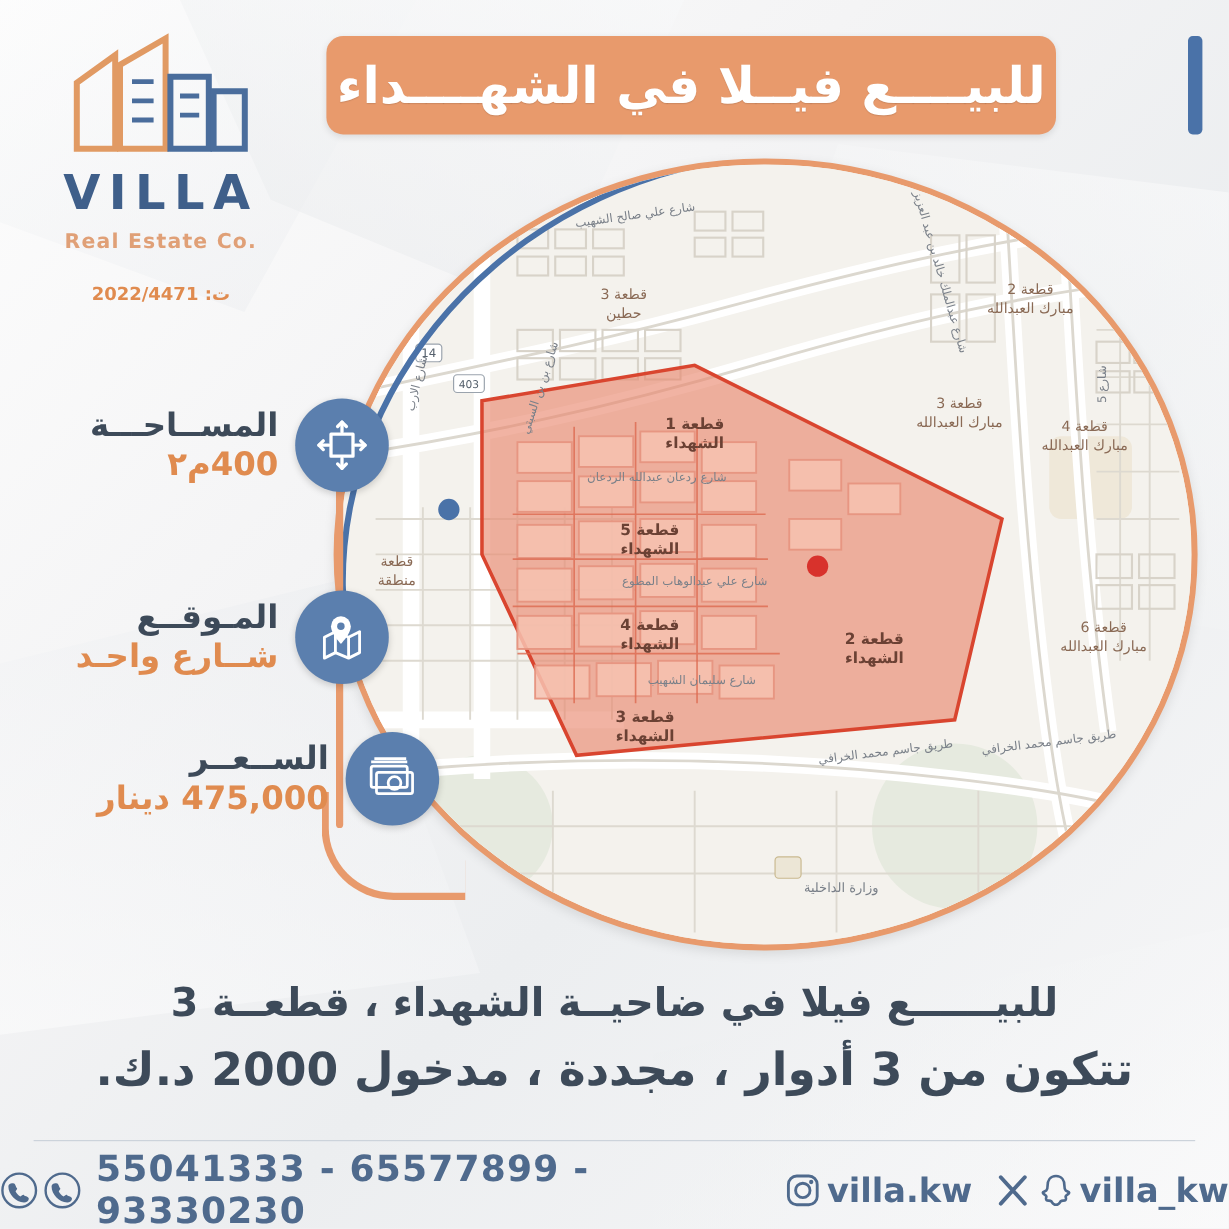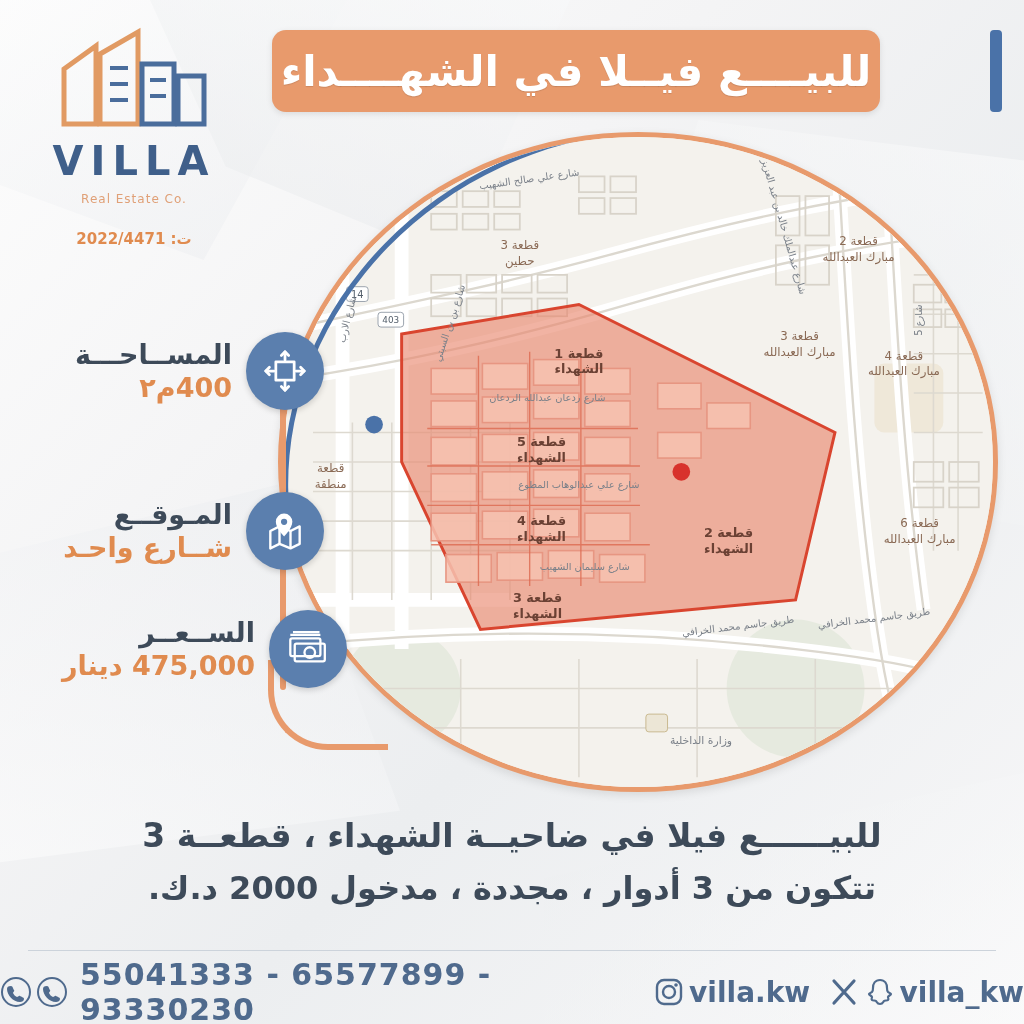--- a/index.html
+++ b/index.html
@@ -50,21 +50,21 @@
     position: absolute; top: 30px; left: 990px; width: 12px; height: 82px;
     background: #4a72a8; border-radius: 4px;
   }
 
   
   .logo { position: absolute; top: 24px; left: 24px; width: 220px; height: 210px;
           display: flex; flex-direction: column; align-items: center; }
   .logo-mark { width: 160px; height: 110px; position: relative; }
   .logo-word { margin-top: 4px; font-size: 40px; font-weight: bold; letter-spacing: 7px;
                color: #3f5f8a; }
-  .logo-sub  { margin-top: 2px; font-size: 12px; letter-spacing: 1px; color: #e0a077; }
+  .logo-sub  { margin-top: 2px; font-size: 17px; letter-spacing: 1px; color: #e0a077; font-weight: bold; }
   .logo-lic  { margin-top: 24px; font-size: 15px; font-weight: bold; color: #e08b4f;
                direction: rtl; }
   .logo-rule { width: 150px; height: 2px; background: #cfd6de; margin-top: 6px; }
 
   
   .map-wrap {
     position: absolute; left: 278px; top: 132px; width: 720px; height: 660px;
   }
   .map-circle {
     position: absolute; inset: 0;
@@ -100,21 +100,21 @@
     flex: 0 0 78px;
   }
   .ftext { position: absolute; right: 92px; text-align: right; direction: rtl; width: 230px; }
   .flabel { color: #3d4a59; font-size: 27px; font-weight: bold; letter-spacing: 2px; }
   .fvalue { color: #e08b4f; font-size: 27px; font-weight: bold; margin-top: 2px; }
 
   
   .desc { position: absolute; left: 40px; right: 40px; top: 816px;
           text-align: center; direction: rtl; color: #3d4a59; }
   .desc .l1 { font-size: 33px; font-weight: bold; letter-spacing: 1px; }
-  .desc .l2 { font-size: 32px; font-weight: bold; margin-top: 14px; }
+  .desc .l2 { font-size: 38px; font-weight: bold; margin-top: 14px; }
 
   
   .foot-rule { position: absolute; left: 28px; right: 28px; top: 950px; height: 1px;
                background: #ccd3db; }
   .footer { position: absolute; left: 0; right: 0; top: 960px; height: 64px;
             display: flex; align-items: center; justify-content: center; gap: 4px; }
   .fico { width: 34px; height: 34px; display: inline-flex; align-items: center; justify-content: center; }
   .phones { color: #4f6a8d; font-size: 30px; font-weight: bold; letter-spacing: 1px; margin: 0 8px; }
   .handle { color: #4f6a8d; font-size: 28px; font-weight: bold; }
   .sep { width: 10px; }
@@ -355,21 +355,21 @@
         <path d="M23 5 a9 9 0 0 1 9 9 c0 7 -9 16 -9 16 s-9 -9 -9 -16 a9 9 0 0 1 9 -9 z" fill="#ffffff"></path>
         <circle cx="23" cy="14" r="3.4" fill="#5b7fae"></circle>
       </svg>
     </div>
     <div class="ftext">
       <div class="flabel">المـوقــع</div>
       <div class="fvalue">شــارع واحـد</div>
     </div>
   </div>
 
-  <div class="feature" style="left:269px; top:610px;justify-content:center;">
+  <div class="feature" style="left:288px; top:610px;justify-content:center;">
     <div class="fcircle">
       <svg viewBox="0 0 52 48" width="46" height="44">
         <g stroke="#ffffff" stroke-width="2.6" fill="none" stroke-linejoin="round">
           <rect x="6" y="12" width="34" height="20" rx="2"></rect>
           <rect x="11" y="18" width="34" height="20" rx="2"></rect>
           <circle cx="28" cy="28" r="6"></circle>
           <path d="M6 8 h34 M9 5 h30"></path>
         </g>
       </svg>
     </div>

